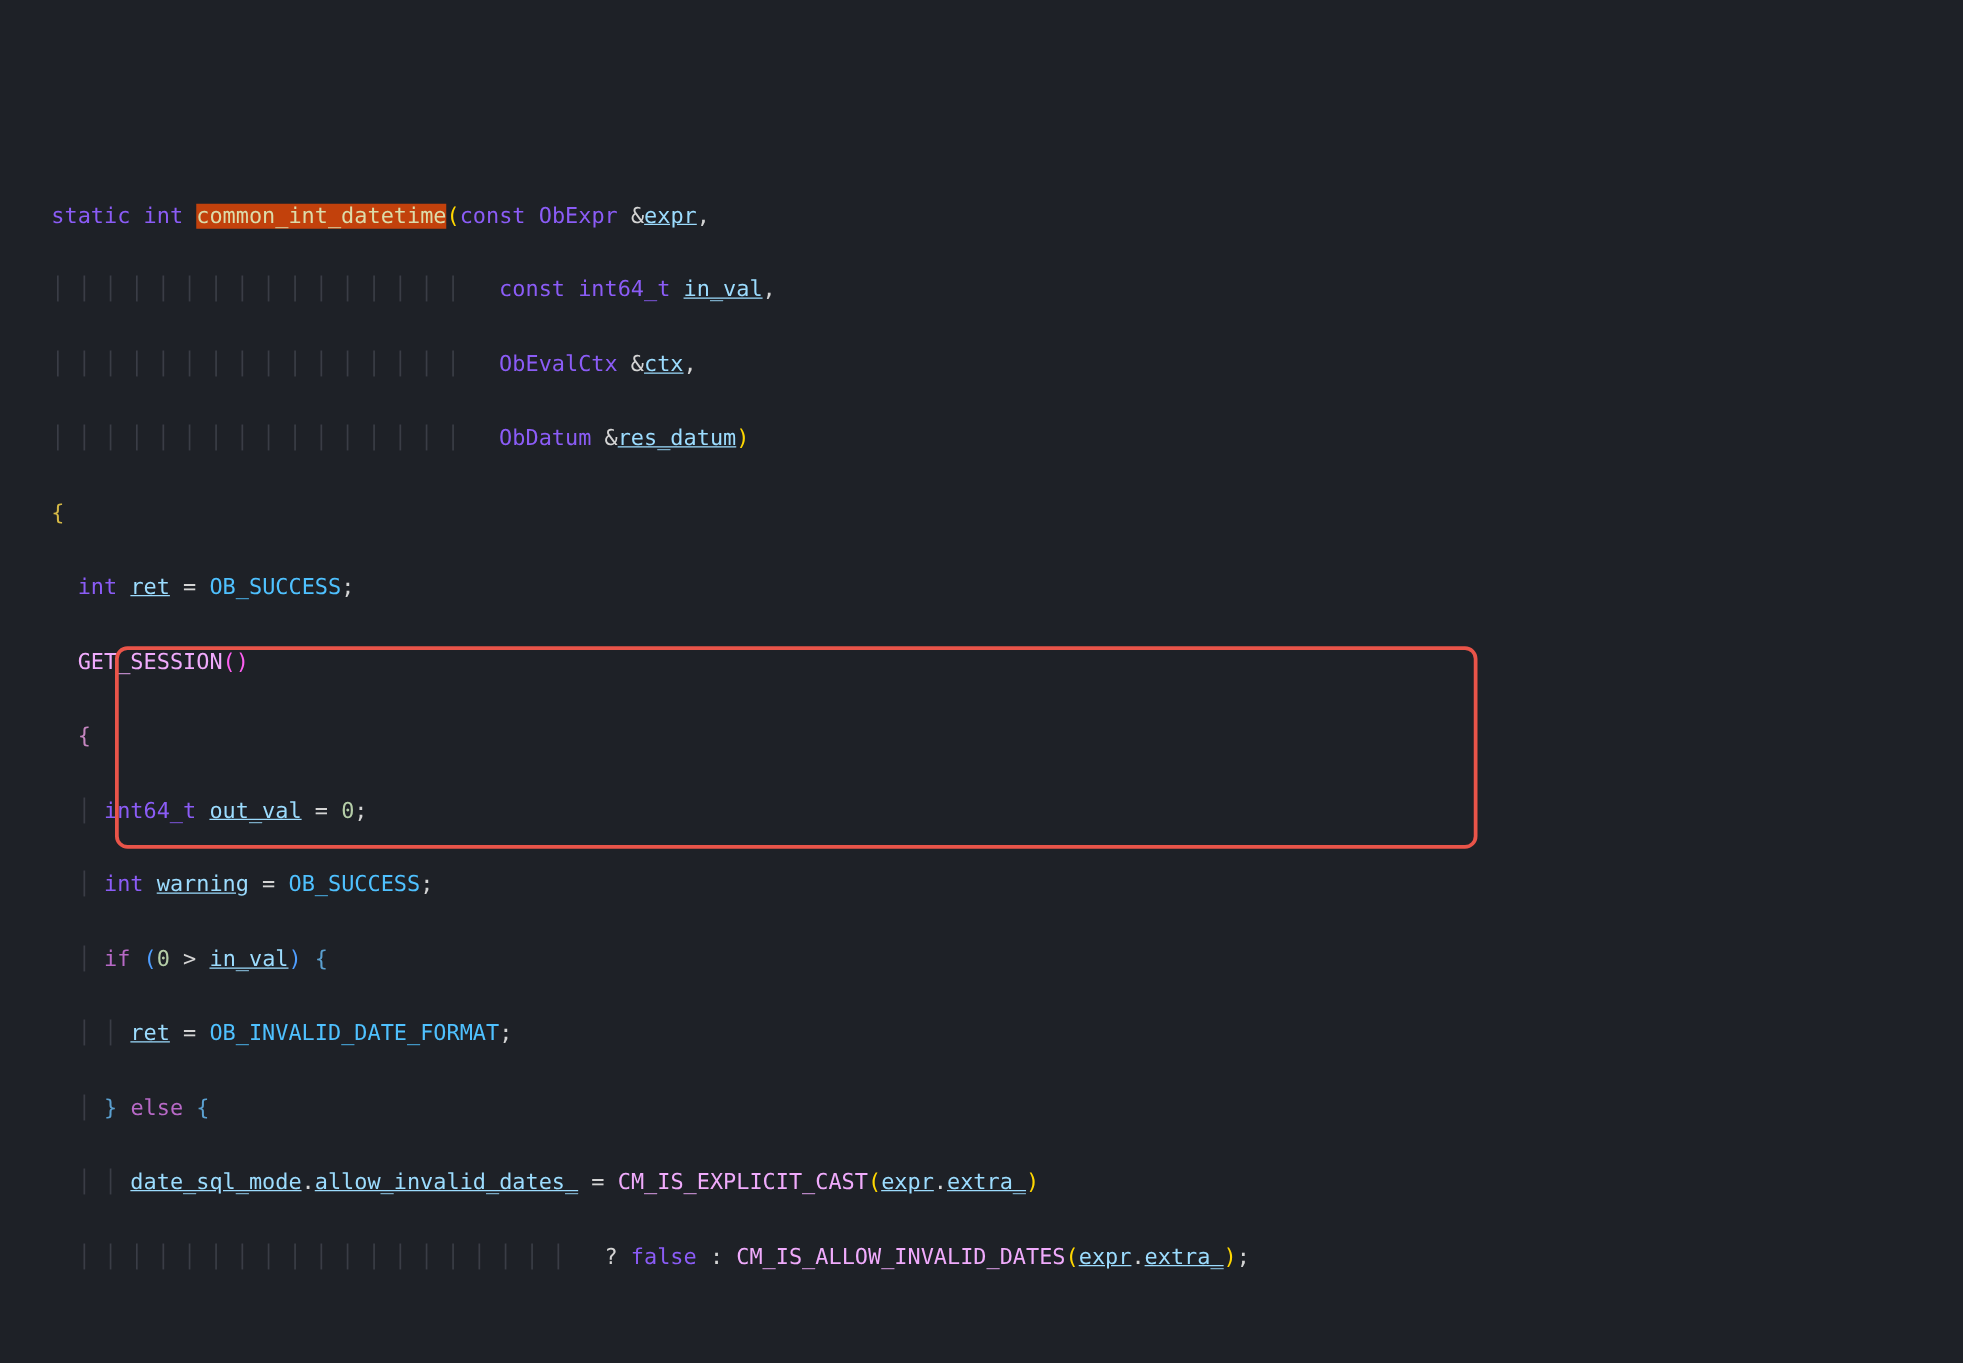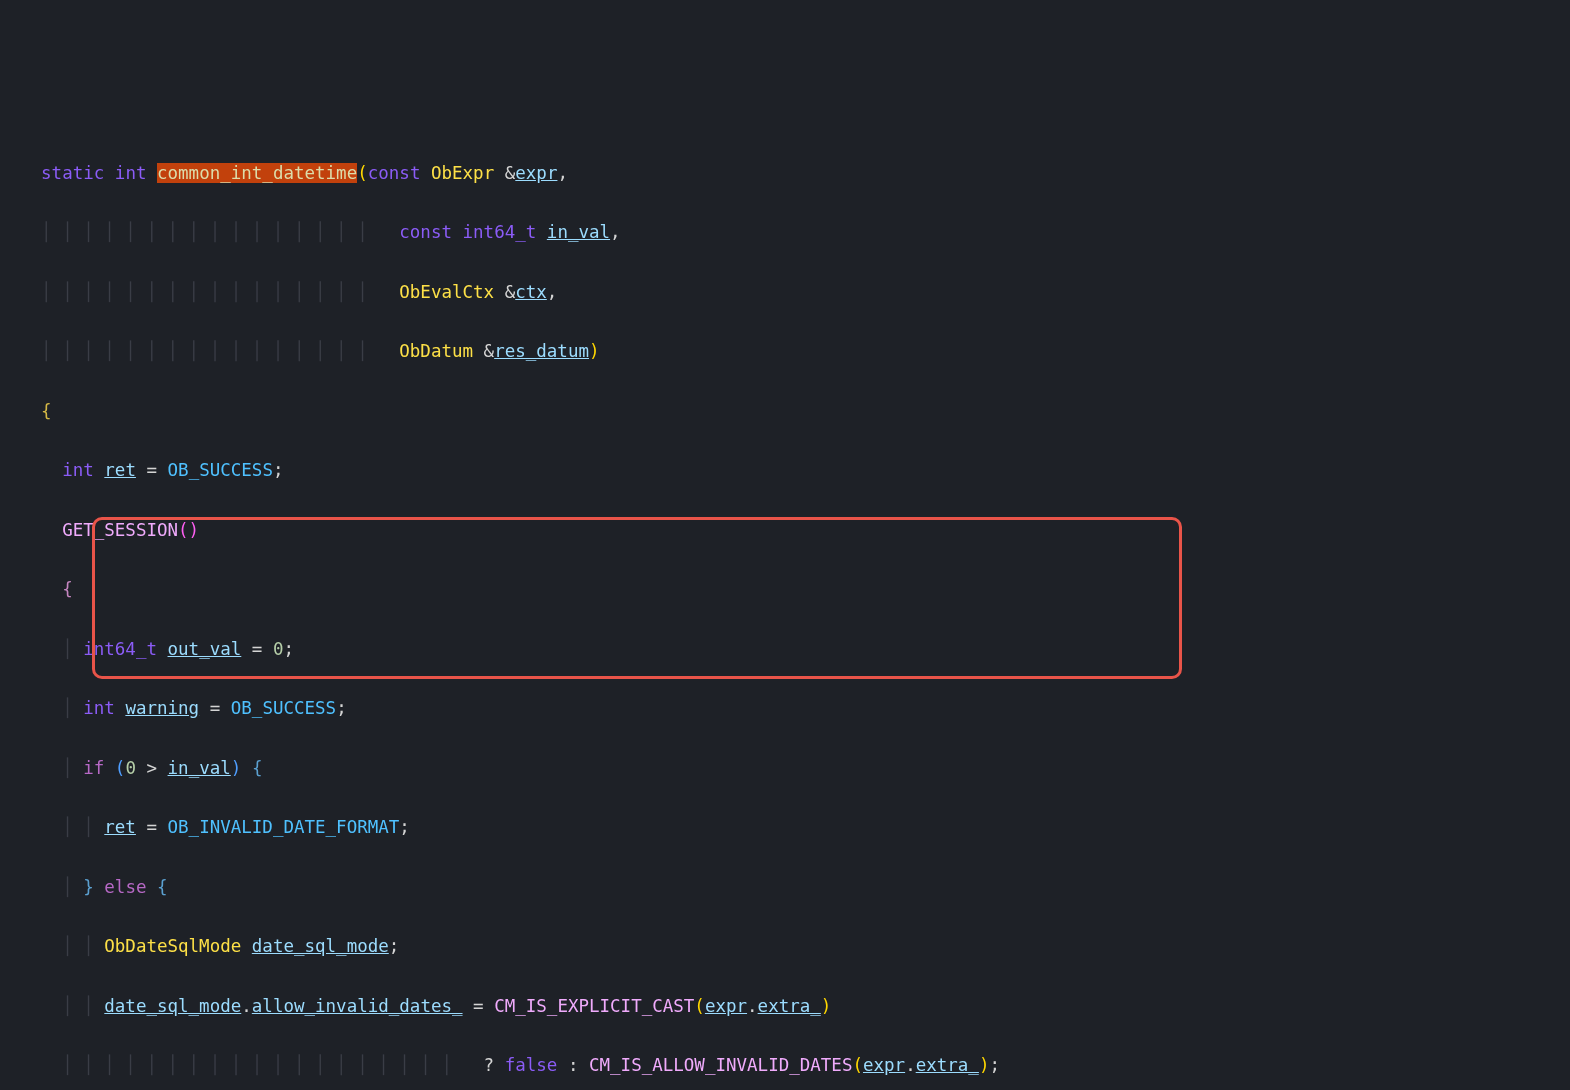--- a/index.html
+++ b/index.html
@@ -15,21 +15,21 @@
     color: #abb2bf;
     padding: 10px 20px;
     white-space: pre;
     overflow: hidden;
   }
   .code-container {
     position: relative;
   }
   .kw-blue { color: #8b5cf6; }
   .kw-purple { color: #b769c6; }
-  .type-teal { color: #fde047; }
+  .type-teal { color: #8b5cf6; }
   .fn-yellow { color: #f0abfc; }
   .highlight-fn { background: #c2410c; color: #dcdcaa; }
   .paren-gold { color: #ffd700; }
   .paren-pink { color: #fd5ff1; }
   .paren-blue { color: #4f9eff; }
   .var { color: #9cdcfe; text-decoration: underline; }
   .op { color: #d4d4d4; }
   .num { color: #b5cea8; }
   .const { color: #4fc1ff; }
   .brace-yellow { color: #d4b846; }
@@ -58,21 +58,20 @@
 <div><span class="indent-guide">  │ │ │ │ │ │ │ │ │ │ │ │ │ │ │ │   </span><span class="type-teal">ObDatum</span> <span class="op">&amp;</span><span class="var">res_datum</span><span class="paren-gold">)</span></div>
 <div><span class="indent-guide">  </span><span class="brace-yellow">{</span></div>
 <div><span class="indent-guide">    </span><span class="kw-blue">int</span> <span class="var">ret</span> <span class="op">=</span> <span class="const">OB_SUCCESS</span><span class="op">;</span></div>
 <div><span class="indent-guide">    </span><span class="fn-yellow">GET_SESSION</span><span class="paren-pink">()</span></div>
 <div><span class="indent-guide">    </span><span class="brace-pink">{</span></div>
 <div><span class="indent-guide">    │ </span><span class="kw-blue">int64_t</span> <span class="var">out_val</span> <span class="op">=</span> <span class="num">0</span><span class="op">;</span></div>
 <div><span class="indent-guide">    │ </span><span class="kw-blue">int</span> <span class="var">warning</span> <span class="op">=</span> <span class="const">OB_SUCCESS</span><span class="op">;</span></div>
 <div><span class="indent-guide">    │ </span><span class="kw-purple">if</span> <span class="paren-blue">(</span><span class="num">0</span> <span class="op">&gt;</span> <span class="var">in_val</span><span class="paren-blue">)</span> <span class="brace-blue">{</span></div>
 <div><span class="indent-guide">    │ │ </span><span class="var">ret</span> <span class="op">=</span> <span class="const">OB_INVALID_DATE_FORMAT</span><span class="op">;</span></div>
 <div><span class="indent-guide">    │ </span><span class="brace-blue">}</span> <span class="kw-purple">else</span> <span class="brace-blue">{</span></div>
-<div><span class="indent-guide">    │ │ </span><span class="type-teal">ObDateSqlMode</span> <span class="var">date_sql_mode</span><span class="op">;</span></div>
 <div><span class="indent-guide">    │ │ </span><span class="var">date_sql_mode</span><span class="op">.</span><span class="var">allow_invalid_dates_</span> <span class="op">=</span> <span class="fn-yellow">CM_IS_EXPLICIT_CAST</span><span class="paren-gold">(</span><span class="var">expr</span><span class="op">.</span><span class="var">extra_</span><span class="paren-gold">)</span></div>
 <div><span class="indent-guide">    │ │ │ │ │ │ │ │ │ │ │ │ │ │ │ │ │ │ │   </span><span class="op">?</span> <span class="kw-blue">false</span> <span class="op">:</span> <span class="fn-yellow">CM_IS_ALLOW_INVALID_DATES</span><span class="paren-gold">(</span><span class="var">expr</span><span class="op">.</span><span class="var">extra_</span><span class="paren-gold">)</span><span class="op">;</span></div>
 
 
 
 
 
 
 
 

